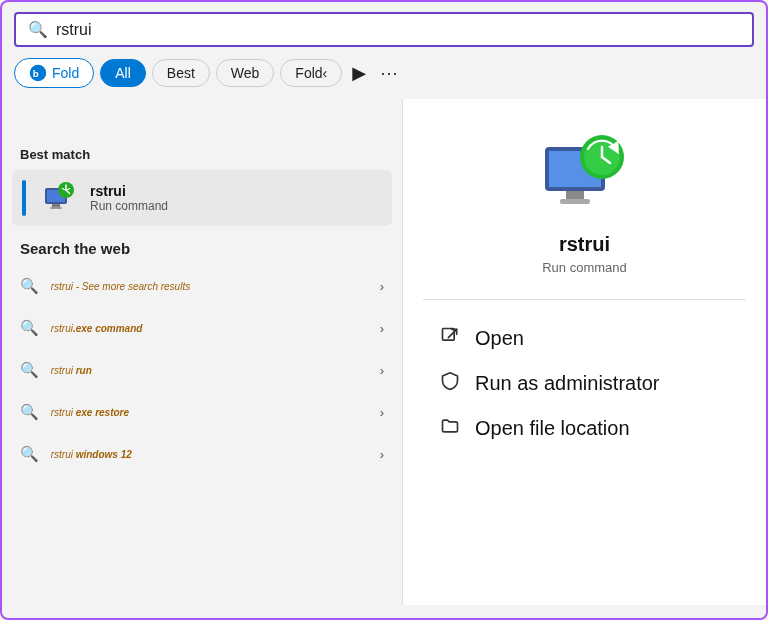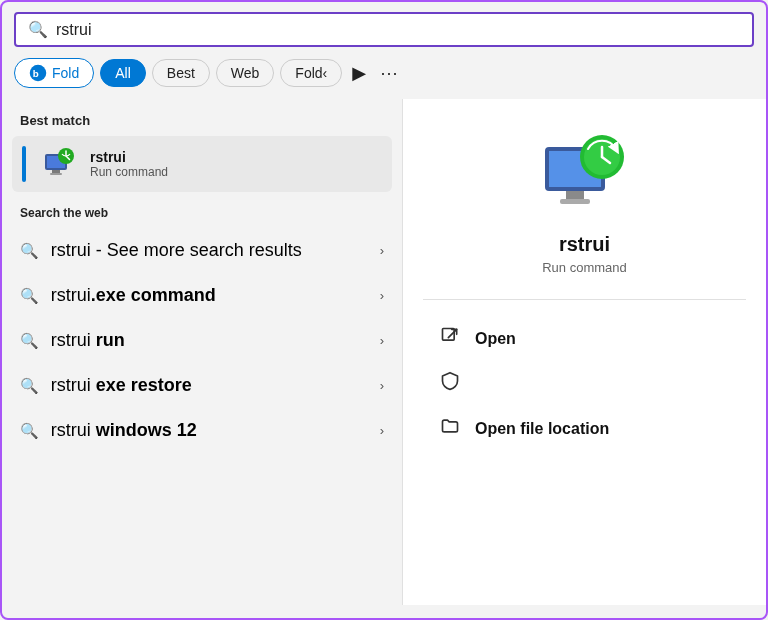--- a/index.html
+++ b/index.html
@@ -102,20 +102,21 @@
       padding: 10px 0;
       overflow-y: auto;
       flex-shrink: 0;
     }
 
     .section-label {
       font-size: 13px;
       font-weight: 700;
       color: #222;
       padding: 4px 18px 8px 18px;
+      margin-top: 34px;
     }
 
     .best-match-item {
       display: flex;
       align-items: center;
       gap: 12px;
       padding: 10px 18px;
       margin: 0 10px;
       background: #e8e8e8;
       border-radius: 6px;
@@ -139,21 +140,21 @@
     .accent-bar {
       width: 4px;
       height: 36px;
       background: #0078d4;
       border-radius: 2px;
       margin-left: -8px;
       margin-right: 4px;
     }
 
     .section-label-web {
-      font-size: 12px;
+      font-size: 15px;
       font-weight: 700;
       color: #222;
       padding: 14px 18px 8px 18px;
     }
 
     .web-item {
       display: flex;
       align-items: center;
       justify-content: space-between;
       padding: 12px 18px;
@@ -163,22 +164,23 @@
     .web-item-left {
       display: flex;
       align-items: center;
       gap: 12px;
     }
     .web-search-icon {
       color: #555;
       font-size: 15px;
     }
     .web-item-text {
-      font-size: 18px;
-      color: #000000;
+      font-size: 10px;
+      color: #a16207;
+      font-style: italic;
     }
     .web-item-text strong {
       font-weight: 700;
     }
     .chevron {
       color: #555;
       font-size: 13px;
     }
 
     
@@ -228,23 +230,22 @@
       cursor: pointer;
       border-radius: 4px;
     }
     .action-icon {
       font-size: 18px;
       color: #333;
       width: 22px;
       text-align: center;
     }
     .action-label {
-      font-size: 16px;
+      font-size: 20px;
       color: #111;
-      font-weight: bold;
     }
 
     
     .bing-logo {
       width: 20px; height: 20px;
     }
   </style>
 </head>
 <body>
 
@@ -405,20 +406,21 @@
         </span>
         <span class="action-label">Open</span>
       </div>
 
       <div class="action-item">
         <span class="action-icon">
           <svg width="20" height="20" viewBox="0 0 24 24" fill="none" stroke="#333" stroke-width="2" stroke-linecap="round" stroke-linejoin="round">
             <path d="M12 2 L3 6 v6 c0 5 4 9 9 10 5-1 9-5 9-10 V6 Z"></path>
           </svg>
         </span>
+        <span class="action-label">Run as administrator</span>
       </div>
 
       <div class="action-item">
         <span class="action-icon">
           <svg width="20" height="20" viewBox="0 0 24 24" fill="none" stroke="#333" stroke-width="2" stroke-linecap="round" stroke-linejoin="round">
             <path d="M3 7 a2 2 0 0 1 2-2 h4 l2 2 h8 a2 2 0 0 1 2 2 v8 a2 2 0 0 1-2 2 H5 a2 2 0 0 1-2-2 Z"></path>
           </svg>
         </span>
         <span class="action-label">Open file location</span>
       </div>

